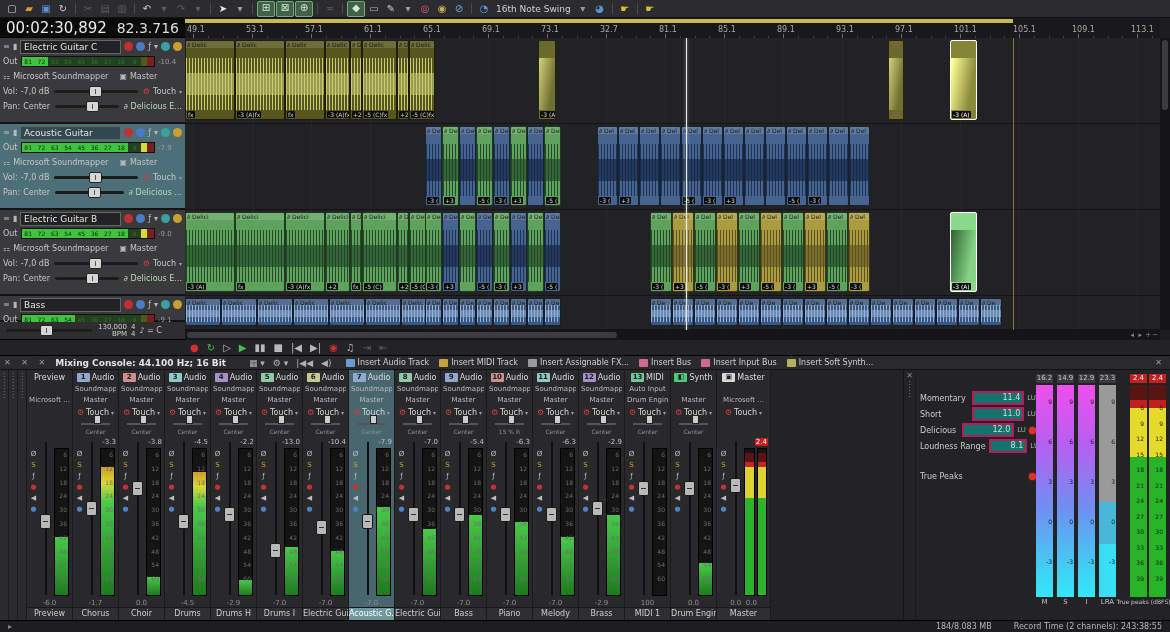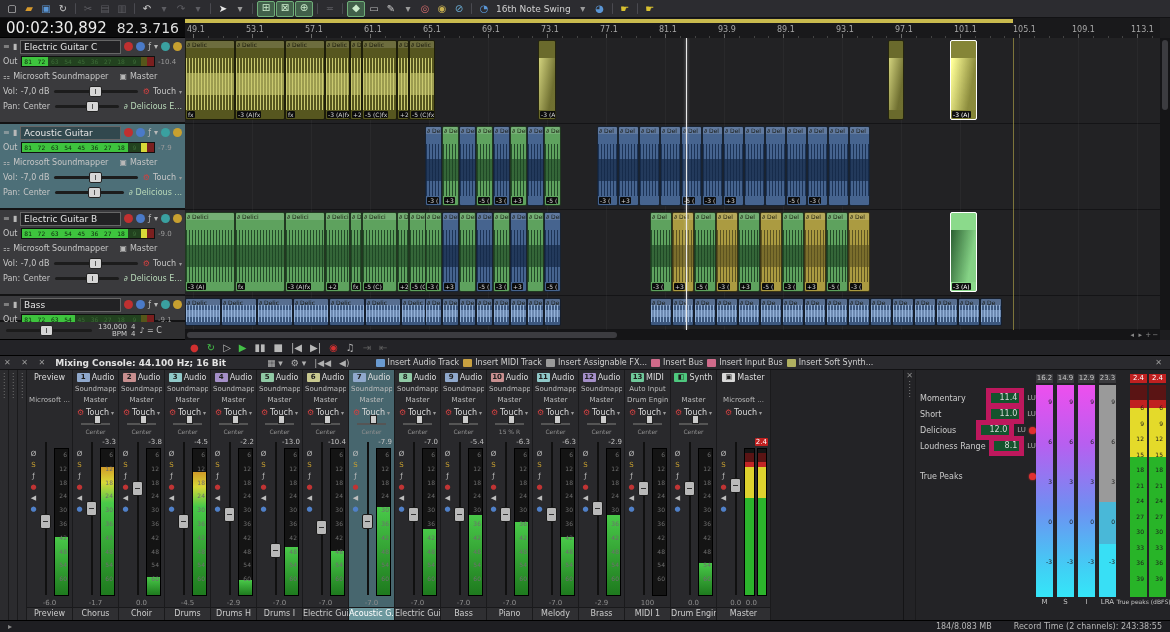--- a/index.html
+++ b/index.html
@@ -112,21 +112,21 @@
   .smark{position:absolute;right:1px;font-size:6px;line-height:6px;color:#6e6e6e;}
   .sdb{position:absolute;left:0;right:0;bottom:12px;height:10px;font-size:7px;line-height:10px;color:#8e8e8e;text-align:center;white-space:pre;}
   .sname{position:absolute;left:0;right:0;bottom:0;height:12px;background:#2f2f32;border-top:1px solid #19191b;
          font-size:8px;line-height:12px;text-align:center;color:#cccccc;overflow:hidden;white-space:nowrap;}
   .strip.sel .sname{background:#6d989e;color:#fff;}
   
   #lpane{position:absolute;left:903px;top:14px;width:267px;height:250px;border-left:1px solid #141416;background:#232326;}
   #lgrip{position:absolute;left:0;top:0;width:12px;height:250px;border-right:1px solid #1a1a1c;color:#888;font-size:8px;text-align:center;padding-top:1px;box-sizing:border-box;}
   .lrow{position:absolute;left:16px;width:116px;height:12px;display:flex;align-items:center;gap:3px;}
   .lrow .ll{flex:1;font-size:8px;color:#cccccc;white-space:nowrap;}
-  .lrow .lv{width:26px;height:10px;background:#14532d;border:5px solid #be185d;font-size:8px;line-height:10px;color:#dadada;text-align:right;padding-right:2px;}
+  .lrow .lv{width:26px;height:10px;background:#0f766e;border:2px solid #be185d;font-size:8px;line-height:10px;color:#dadada;text-align:right;padding-right:2px;padding-left:20px;}
   .lrow .lu{font-size:7px;color:#b0b0b0;}
   .led{width:7px;height:7px;border-radius:50%;background:#e03030;box-shadow:0 0 2px #e03030;}
   .lumcol{position:absolute;top:4px;width:17px;}
   .lumtop{height:9px;background:#3a3a3d;font-size:7px;line-height:9px;color:#c8c8c8;text-align:center;}
   .lumtop.red{background:#c02020;color:#fff;}
   .lum{position:relative;height:212px;margin-top:2px;background:#141414;overflow:hidden;}
   .lum.grad{background:linear-gradient(to bottom,#ee4fee 0%,#b75ff0 28%,#6f8ff2 58%,#3fd2f5 88%,#35e6f8 100%);}
   .lum.lra{background:linear-gradient(to bottom,#9a9a9a 0 55%,#49b8d8 55% 75%,#38dff5 75% 100%);}
   .lum.tp{background:linear-gradient(to bottom,#5a1414 0 7%,#c02020 7% 11%,#e4da2a 11% 34%,#28b428 34% 100%);}
   .lmark{position:absolute;right:1px;font-size:6px;line-height:6px;color:#1c1c1c;}
@@ -217,31 +217,31 @@
       <span class="rtick" style="left: 297px;">69.1</span>
       <span class="rmark" style="left: 303px;"></span>
       <span class="rmark" style="left: 317.75px; height: 2px; background: rgb(68, 68, 68);"></span>
       <span class="rmark" style="left: 332.5px; height: 2px; background: rgb(68, 68, 68);"></span>
       <span class="rmark" style="left: 347.25px; height: 2px; background: rgb(68, 68, 68);"></span>
       <span class="rtick" style="left: 356px;">73.1</span>
       <span class="rmark" style="left: 362px;"></span>
       <span class="rmark" style="left: 376.75px; height: 2px; background: rgb(68, 68, 68);"></span>
       <span class="rmark" style="left: 391.5px; height: 2px; background: rgb(68, 68, 68);"></span>
       <span class="rmark" style="left: 406.25px; height: 2px; background: rgb(68, 68, 68);"></span>
-      <span class="rtick" style="left: 415px;">77.1</span>
+      <span class="rtick" style="left: 415px;">32.7</span>
       <span class="rmark" style="left: 421px;"></span>
       <span class="rmark" style="left: 435.75px; height: 2px; background: rgb(68, 68, 68);"></span>
       <span class="rmark" style="left: 450.5px; height: 2px; background: rgb(68, 68, 68);"></span>
       <span class="rmark" style="left: 465.25px; height: 2px; background: rgb(68, 68, 68);"></span>
       <span class="rtick" style="left: 474px;">81.1</span>
       <span class="rmark" style="left: 480px;"></span>
       <span class="rmark" style="left: 494.75px; height: 2px; background: rgb(68, 68, 68);"></span>
       <span class="rmark" style="left: 509.5px; height: 2px; background: rgb(68, 68, 68);"></span>
       <span class="rmark" style="left: 524.25px; height: 2px; background: rgb(68, 68, 68);"></span>
-      <span class="rtick" style="left: 533px;">93.9</span>
+      <span class="rtick" style="left: 533px;">85.1</span>
       <span class="rmark" style="left: 539px;"></span>
       <span class="rmark" style="left: 553.75px; height: 2px; background: rgb(68, 68, 68);"></span>
       <span class="rmark" style="left: 568.5px; height: 2px; background: rgb(68, 68, 68);"></span>
       <span class="rmark" style="left: 583.25px; height: 2px; background: rgb(68, 68, 68);"></span>
       <span class="rtick" style="left: 592px;">89.1</span>
       <span class="rmark" style="left: 598px;"></span>
       <span class="rmark" style="left: 612.75px; height: 2px; background: rgb(68, 68, 68);"></span>
       <span class="rmark" style="left: 627.5px; height: 2px; background: rgb(68, 68, 68);"></span>
       <span class="rmark" style="left: 642.25px; height: 2px; background: rgb(68, 68, 68);"></span>
       <span class="rtick" style="left: 651px;">93.1</span>
@@ -940,21 +940,21 @@
       <span class="tpb dim">⇥</span>
       <span class="tpb dim">⇤</span>
     </div>
 
   <div id="console" class="abs">
     <div id="chead">
       <span class="xs">✕  ✕  ✕</span>
       <span class="title">Mixing Console: 44.100 Hz; 16 Bit</span>
       <span style="flex:1"></span>
       <span id="cviewicons"><span class="chi" style="margin-right: 8px;">▦ ▾</span><span class="chi" style="margin-right: 8px;">⚙ ▾</span><span class="chi" style="margin-right: 8px;">|◀◀</span><span class="chi" style="margin-right: 8px;">◀)</span></span>
-      <span id="cinserts" style="display:flex;gap:4px;margin-left:12px;">
+      <span id="cinserts" style="display:flex;gap:10px;">
           <span class="insbtn">
             <span class="insico" style="background: rgb(106, 154, 208);"></span>
             <span>Insert Audio Track</span>
           </span>
           <span class="insbtn">
             <span class="insico" style="background: rgb(200, 160, 64);"></span>
             <span>Insert MIDI Track</span>
           </span>
           <span class="insbtn">
             <span class="insico" style="background: rgb(154, 154, 154);"></span>

